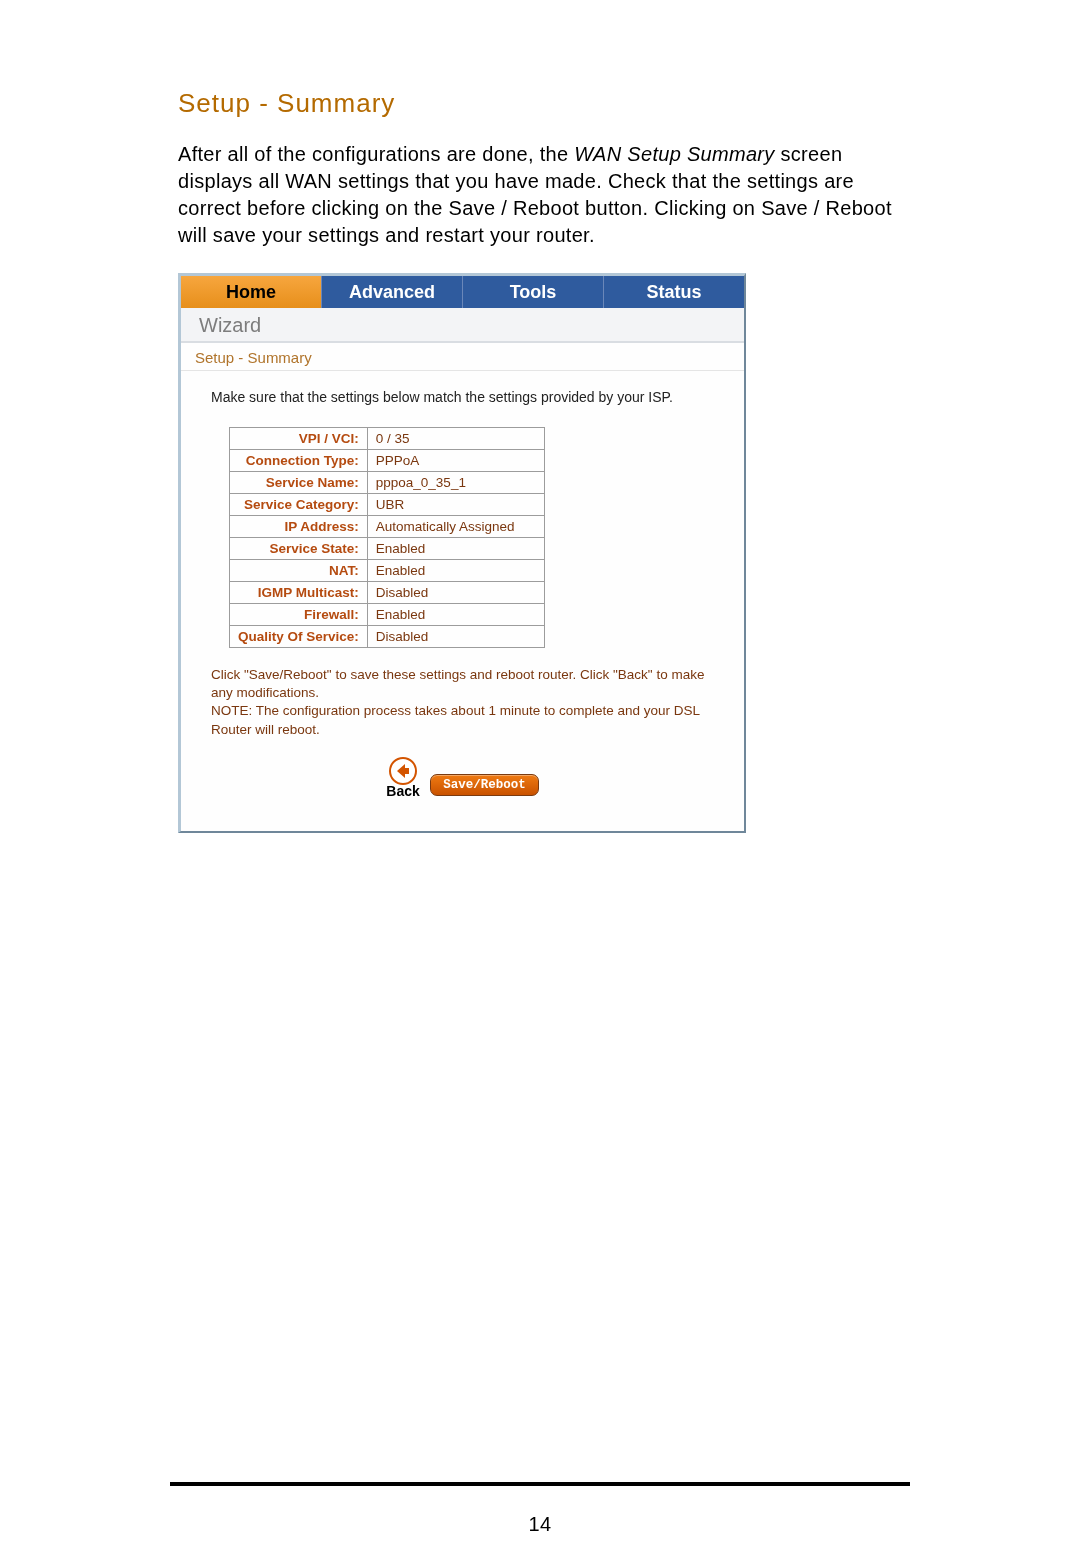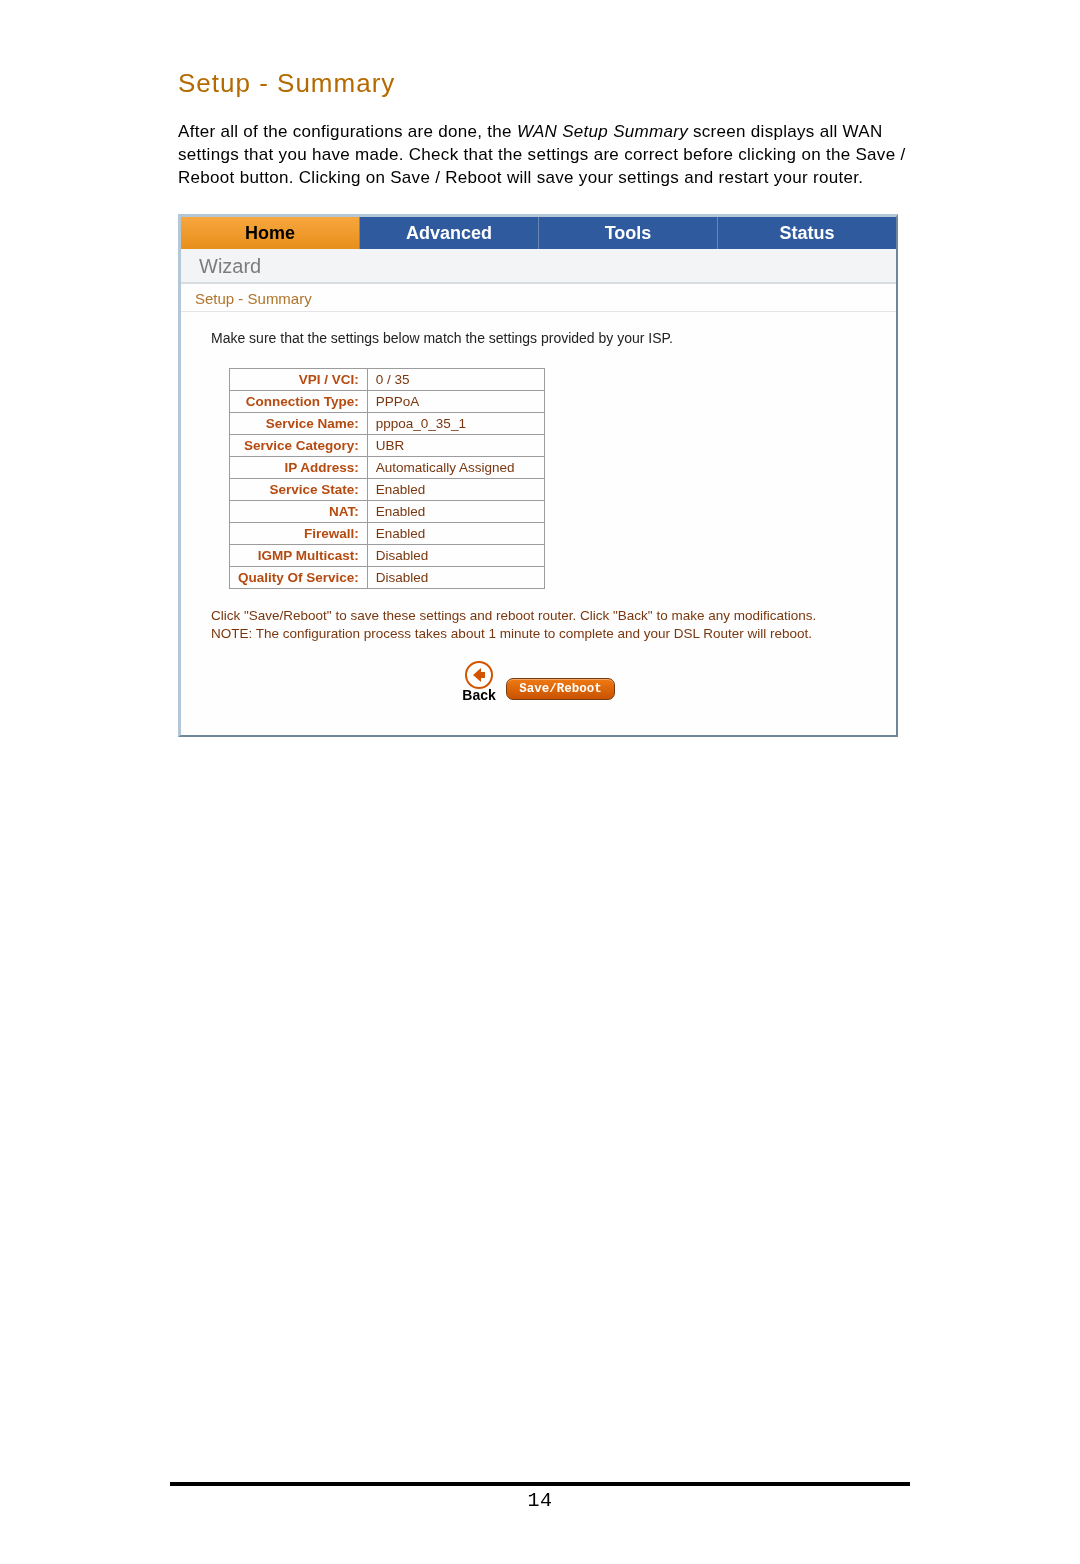--- a/index.html
+++ b/index.html
@@ -8,43 +8,43 @@
     background: #fff;
     font-family: Verdana, Geneva, sans-serif;
     font-size: 16px;
     color: #000;
   }
   .page {
     width: 1080px;
     height: 1564px;
     position: relative;
     box-sizing: border-box;
-    padding: 68px 170px 0 178px;
+    padding: 88px 170px 0 178px;
   }
   .section-title {
     font-family: "Trebuchet MS", "Lucida Sans", sans-serif;
     font-size: 26px;
     color: #b46a00;
     font-weight: 400;
     margin: 0 0 22px 0;
     letter-spacing: 1px;
   }
   .body-text {
-    font-size: 17px;
+    font-size: 20px;
     line-height: 1.35;
     letter-spacing: 0.3px;
     margin: 0 0 24px 0;
   }
   .body-text em {
     font-style: italic;
   }
 
   
   .router-panel {
-    width: 720px;
+    width: 568px;
     border-left: 3px solid #b3c7d6;
     border-top: 3px solid #b3c7d6;
     border-right: 2px solid #6f879a;
     border-bottom: 2px solid #6f879a;
     background: #fefefe;
     box-sizing: border-box;
   }
   .nav-tabs {
     display: flex;
     width: 100%;
@@ -169,25 +169,24 @@
     position: absolute;
     left: 170px;
     right: 170px;
     bottom: 78px;
     border-top: 4px solid #000;
   }
   .page-number {
     position: absolute;
     left: 0;
     right: 0;
-    bottom: 52px;
+    bottom: 28px;
     text-align: center;
     font-size: 20px;
     letter-spacing: 0.5px;
-    font-family: Liberation Mono, monospace;
   }
 </style>
 </head>
 <body>
 
 <div class="page">
 
   <h2 class="section-title">Setup - Summary</h2>
 
   <p class="body-text">
@@ -239,26 +238,26 @@
           </tr>
           <tr>
             <td class="label-cell">Service State:</td>
             <td class="value-cell">Enabled</td>
           </tr>
           <tr>
             <td class="label-cell">NAT:</td>
             <td class="value-cell">Enabled</td>
           </tr>
           <tr>
+            <td class="label-cell">IGMP Multicast:</td>
+            <td class="value-cell">Disabled</td>
+          </tr>
+          <tr>
             <td class="label-cell">Firewall:</td>
             <td class="value-cell">Enabled</td>
-          </tr>
-          <tr>
-            <td class="label-cell">IGMP Multicast:</td>
-            <td class="value-cell">Disabled</td>
           </tr>
           <tr>
             <td class="label-cell">Quality Of Service:</td>
             <td class="value-cell">Disabled</td>
           </tr>
         </tbody>
       </table>
 
       <div class="footer-note">
         <span>Click "Save/Reboot" to save these settings and reboot router. Click "Back" to make any modifications.</span><br>

